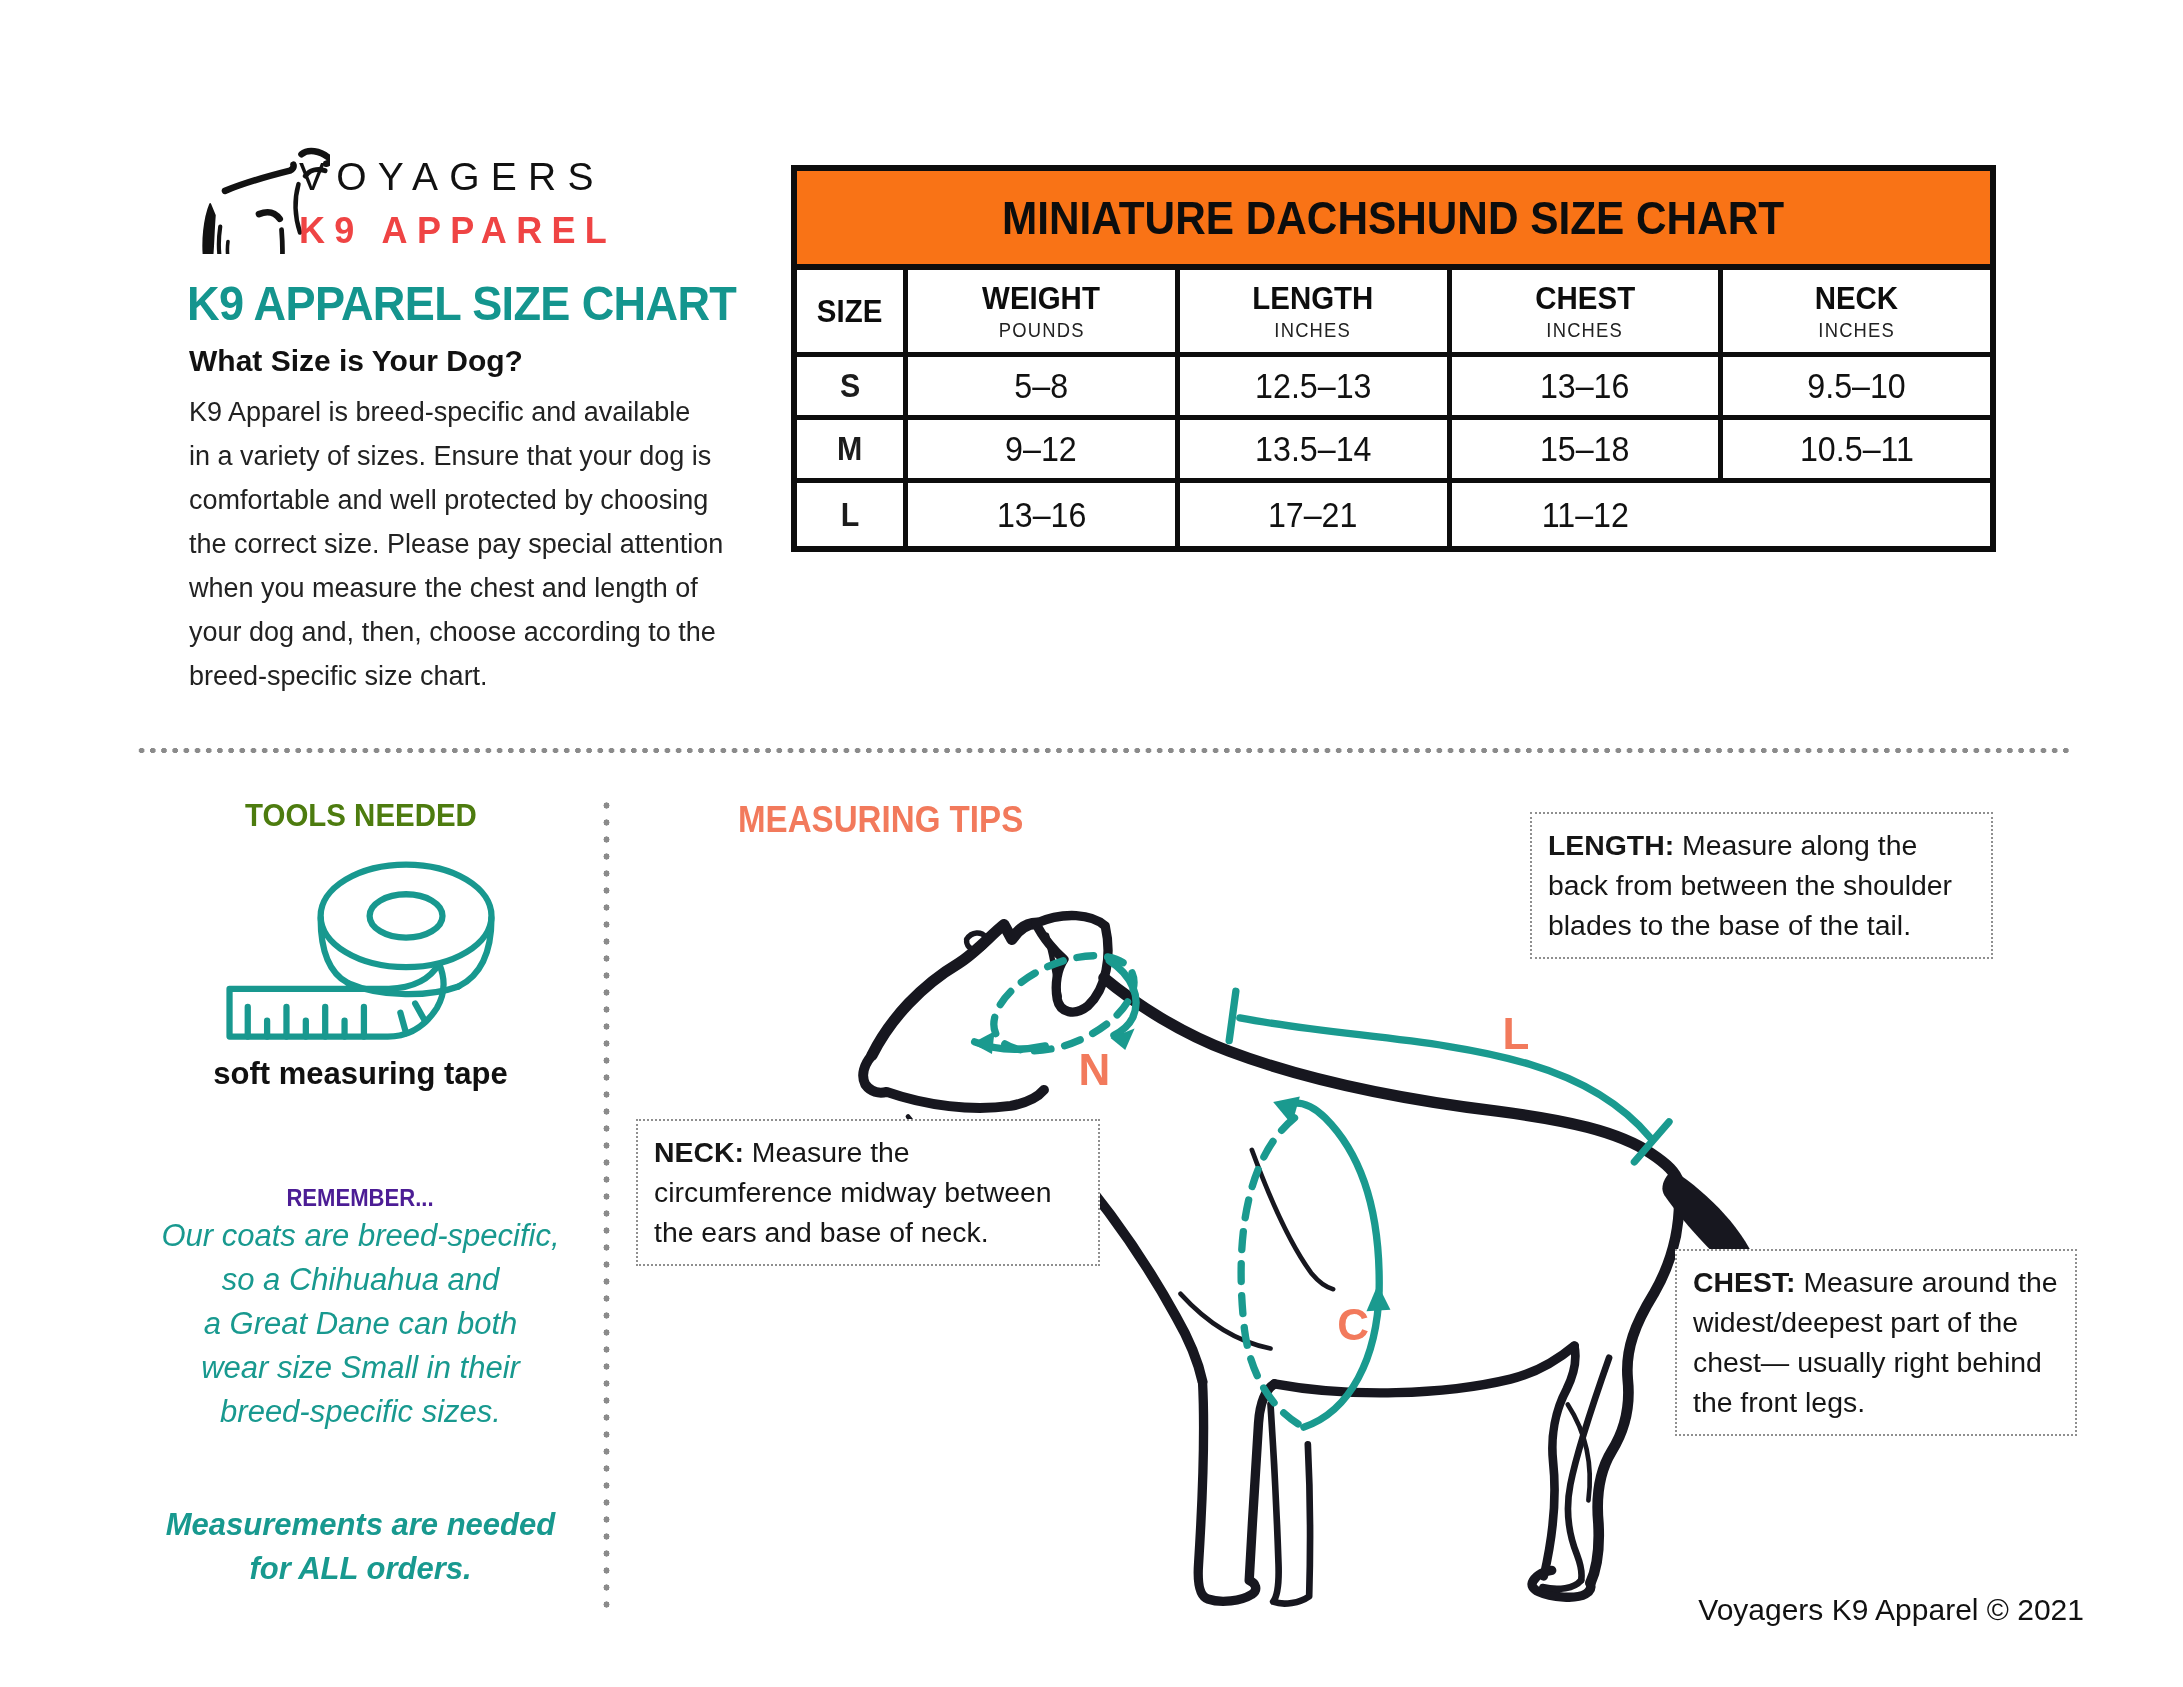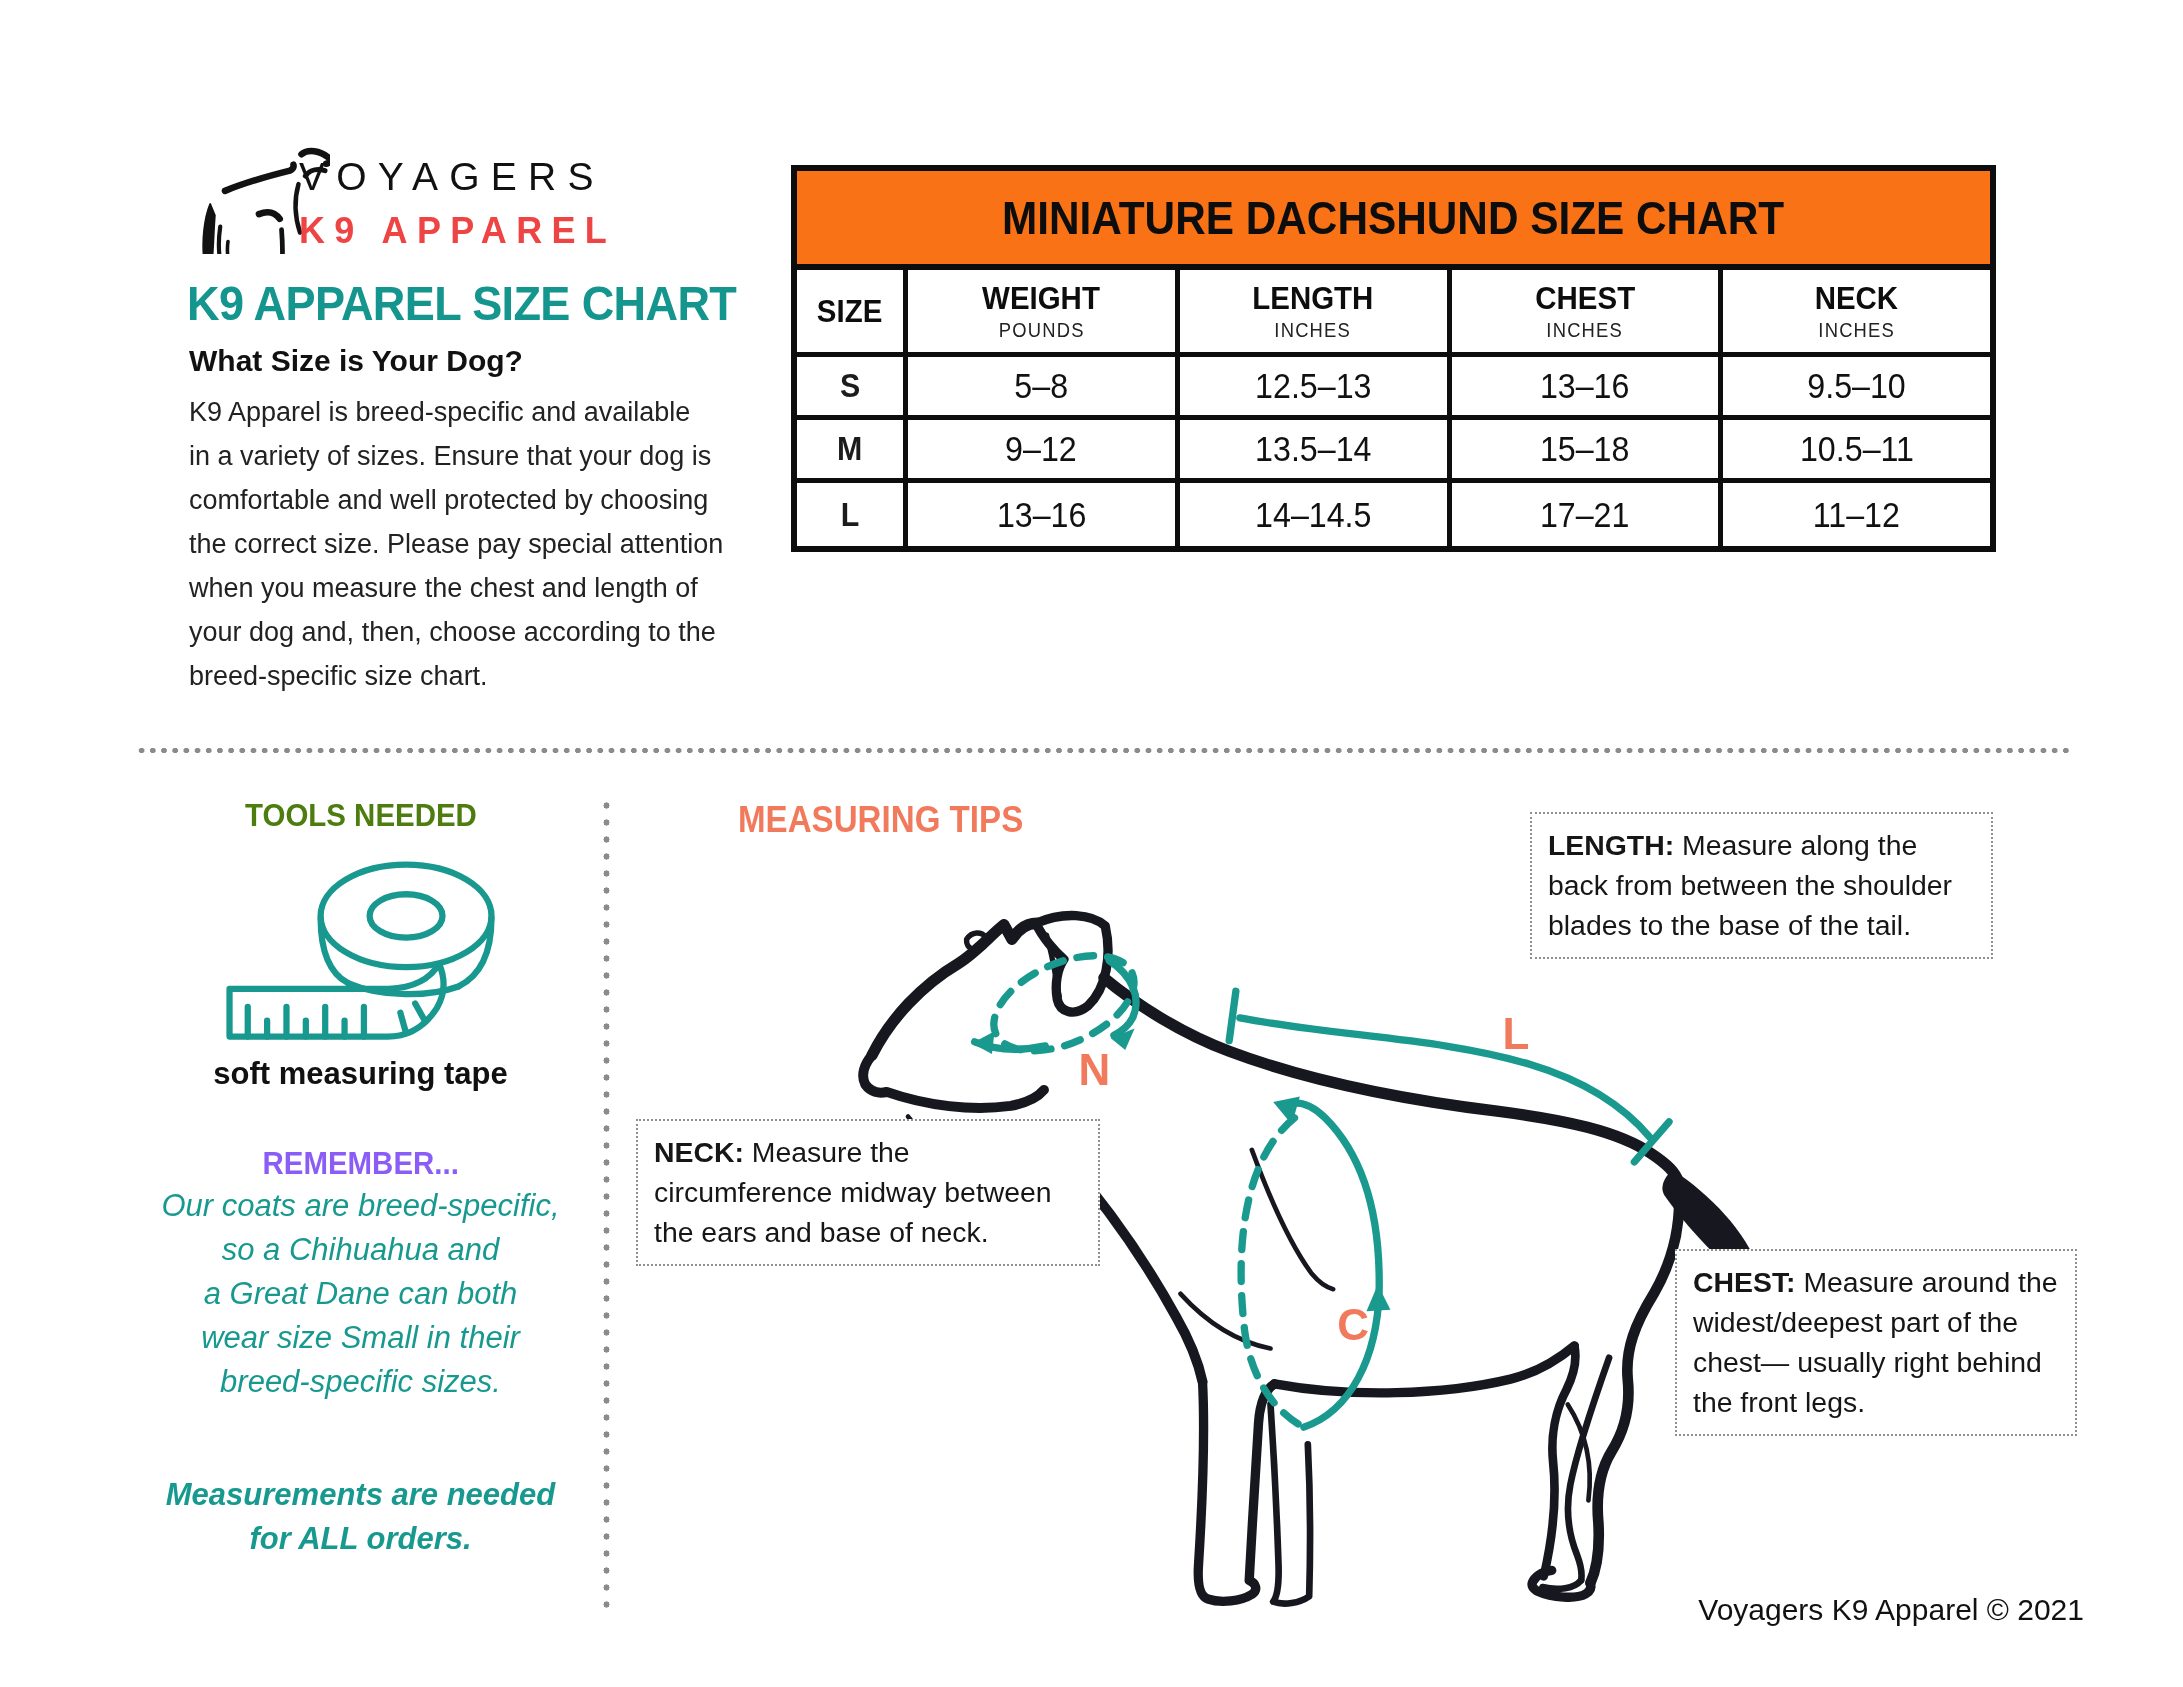--- a/index.html
+++ b/index.html
@@ -45,21 +45,21 @@
     background-size:11.2px 9.3px; background-repeat:repeat-x; background-position:0 center; }
   .vdiv { left:602px; top:797px; width:9.3px; height:820px;
     background-image:radial-gradient(circle, #8b8b8b 2.9px, rgba(139,139,139,0) 3.3px);
     background-size:9.3px 17px; background-repeat:repeat-y; background-position:center 0; }
 
   
   .left-col { left:142px; top:797px; width:437px; text-align:center; }
   .tools-title { font-size:32px; font-weight:700; color:#4d7c0f; }
   .tape-wrap { margin-top:9.3px; }
   .tools-caption { font-size:31px; font-weight:700; color:#111; margin-top:5.3px; }
-  .remember-title { font-size:32px; font-weight:700; color:#8b5cf6; margin-top:53px; }
+  .remember-title { font-size:24px; font-weight:700; color:#4c1d95; margin-top:92px; }
   .remember-lines { margin-top:6.6px; color:#18998f; font-size:31px; font-weight:400; font-style:italic; }
   .remember-lines div { height:44px; }
   .note-lines { margin-top:69px; color:#18998f; font-size:31px; font-weight:700; font-style:italic; }
   .note-lines div { height:44px; }
 
   
   .tips-title { left:738px; top:799px; font-size:36px; font-weight:700; color:#f27a5c; }
   .tip-box { border:2.6px dotted #8f8f8f; padding:10.6px 16px 12px 16px; font-size:28.4px; line-height:40px; color:#161616; background:#fff; }
   .tip-box b { font-weight:700; }
   .box-length { left:1530px; top:812px; width:463px; }
@@ -167,23 +167,20 @@
       <div>
           <span class="val cond">10.5–11</span>
         </div>
     </div>
     <div class="trow drow">
       <div>
           <span class="szc cond">L</span>
         </div>
       <div>
           <span class="val cond">13–16</span>
-        </div>
-      <div>
-          <span class="val cond">14–14.5</span>
         </div>
       <div>
           <span class="val cond">17–21</span>
         </div>
       <div>
           <span class="val cond">11–12</span>
         </div>
     </div>
   </div>
 

